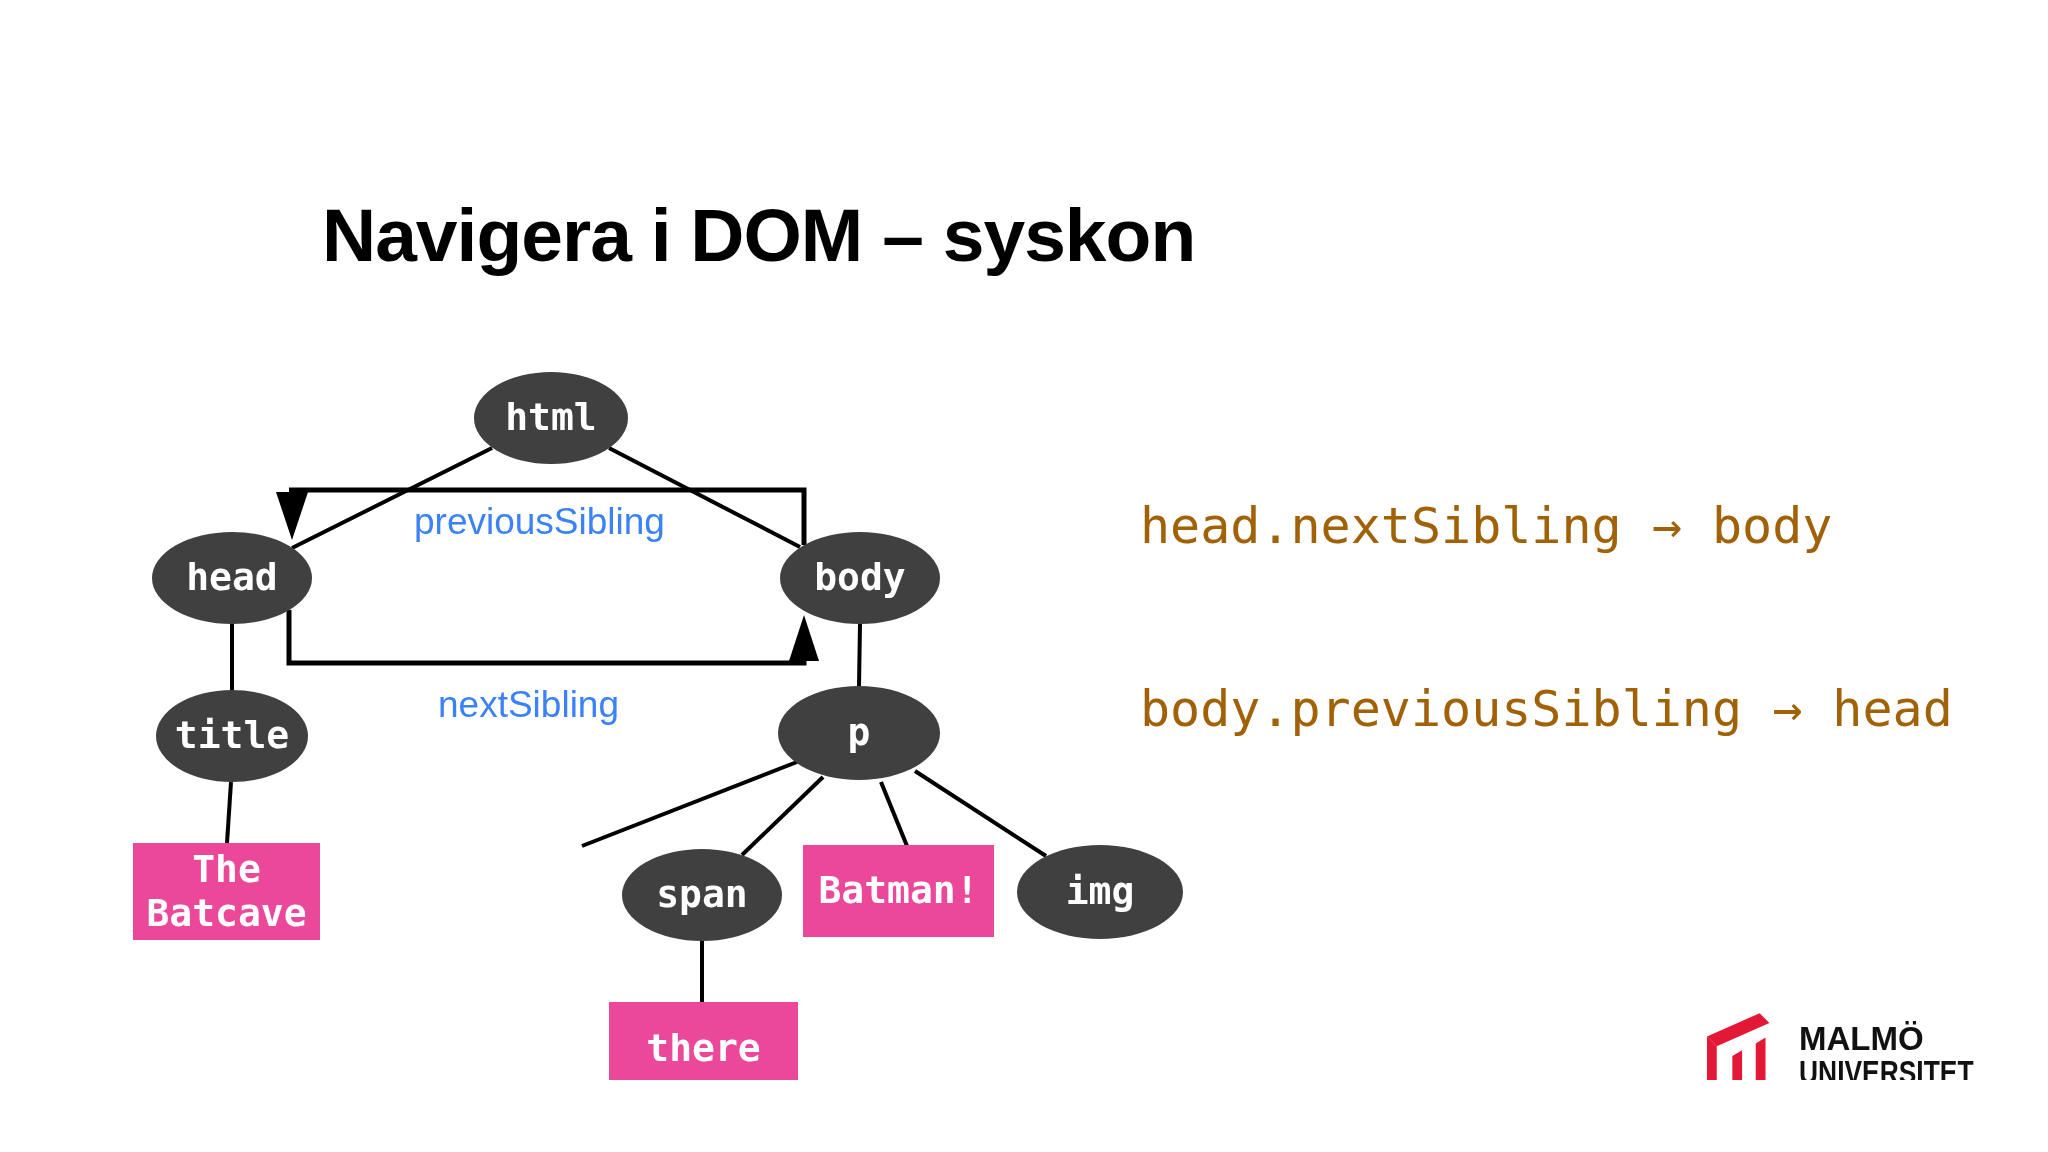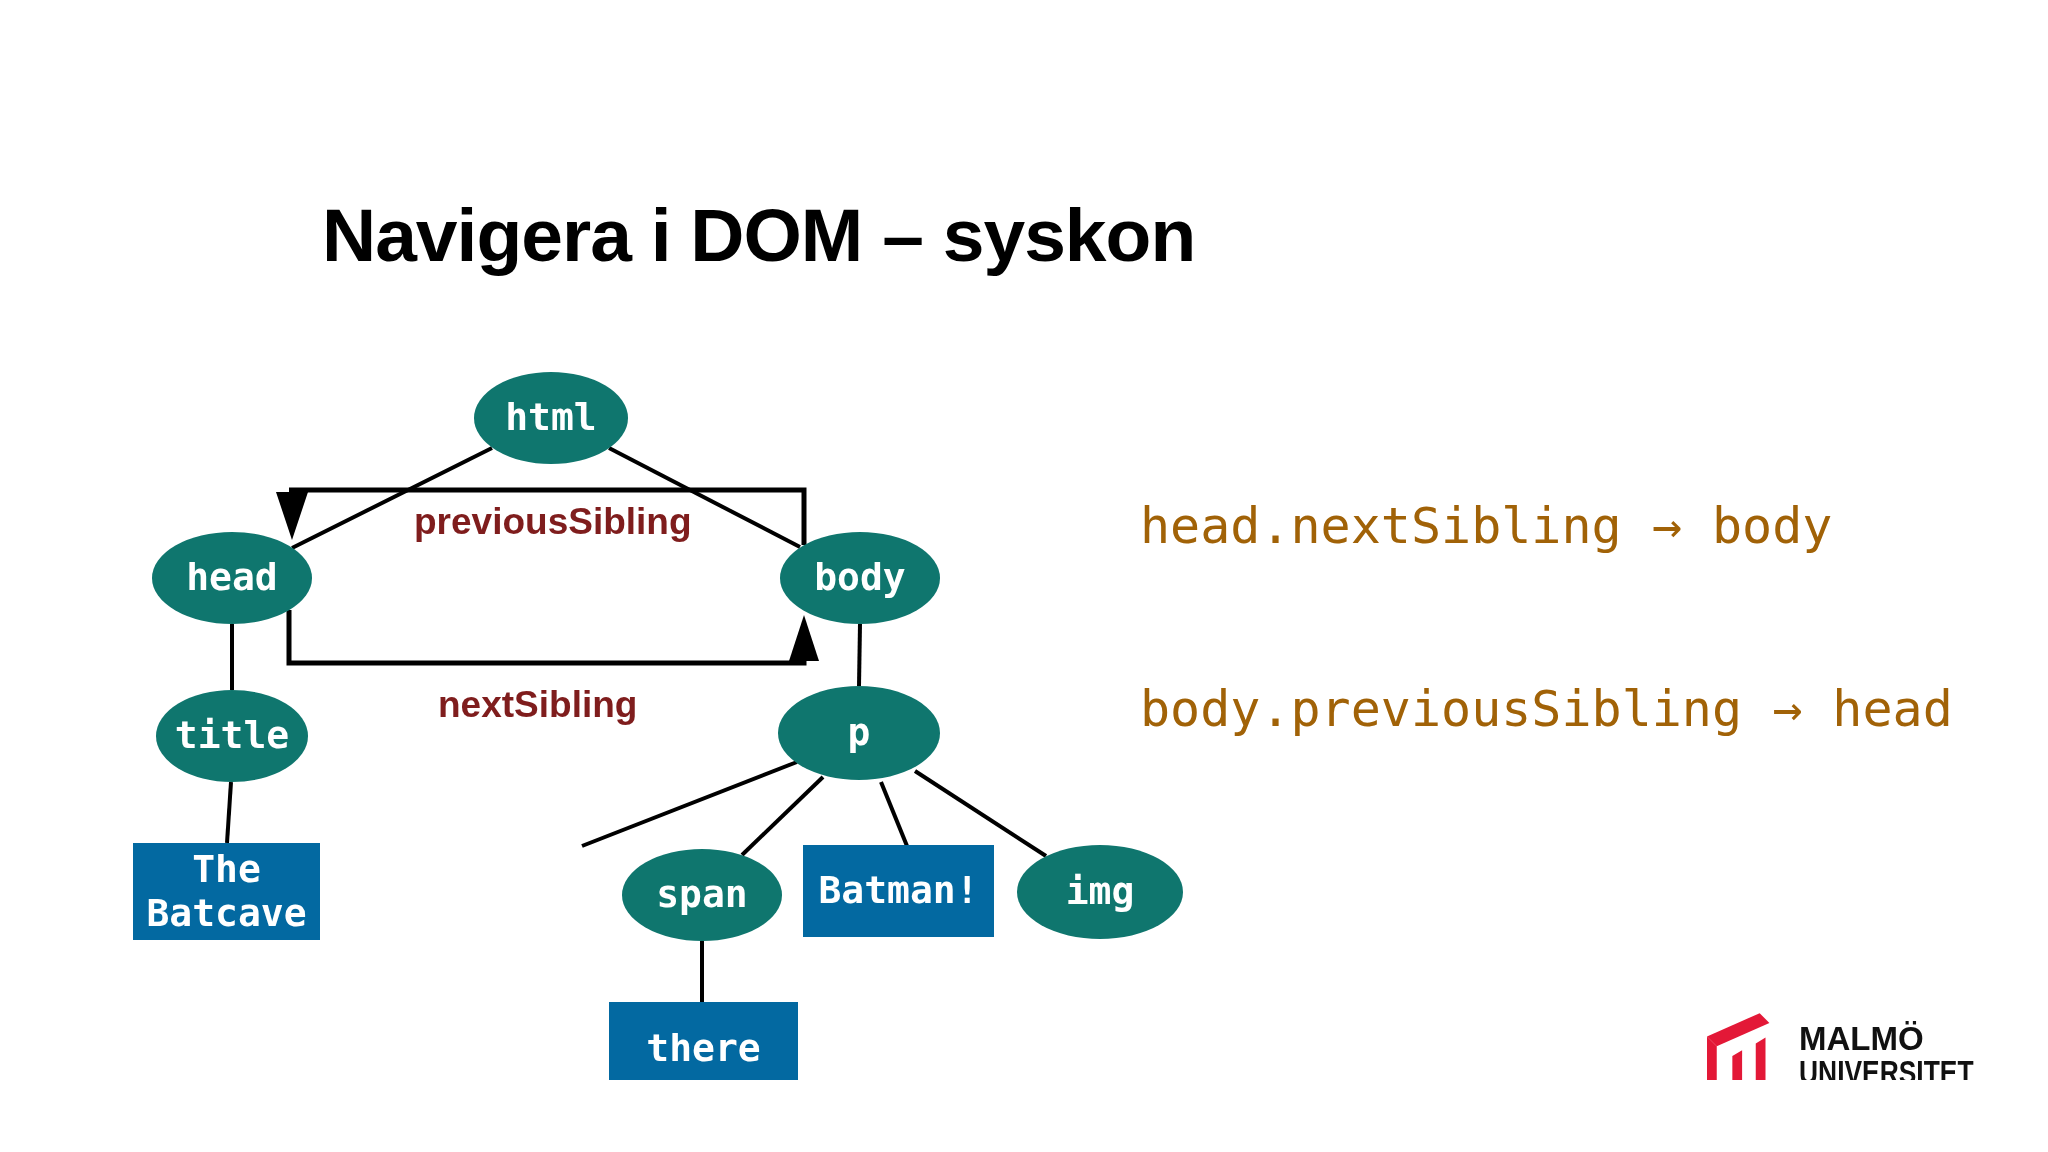--- a/index.html
+++ b/index.html
@@ -10,26 +10,25 @@
   .title{
     position:absolute;left:322px;top:192px;
     font-size:75px;font-weight:bold;color:#000;letter-spacing:-1px;white-space:nowrap;
   }
   .edges{position:absolute;left:0;top:0;}
   .node{
     position:absolute;display:flex;align-items:center;justify-content:center;
     font-family:"DejaVu Sans Mono","Liberation Mono",monospace;
     font-weight:bold;font-size:38px;color:#ffffff;text-align:center;line-height:1.15;
   }
-  .ellipse{background:#0f766e;border-radius:50%;}
-  .rect{background:#0369a1;}
+  .ellipse{background:#404040;border-radius:50%;}
+  .rect{background:#ec4899;}
   .edge-label{
-    position:absolute;font-size:37px;color:#7f1d1d;white-space:nowrap;
+    position:absolute;font-size:37px;color:#3b82f6;white-space:nowrap;
     font-family:"Liberation Sans",sans-serif;
-    font-weight:bold;
   }
   .code{
     position:absolute;left:1140px;top:374px;
     font-family:"DejaVu Sans Mono","Liberation Mono",monospace;
     font-size:50px;line-height:61px;color:#a16207;white-space:pre;
   }
   .logo{position:absolute;left:1700px;top:1012px;display:flex;align-items:flex-start;padding-left:7px;}
   .logo-mark{width:78px;height:94px;margin-right:14px;}
   .logo-text{padding-top:10px;color:#111;font-weight:bold;}
   .logo-line1{font-size:33px;line-height:34px;letter-spacing:0px;}

